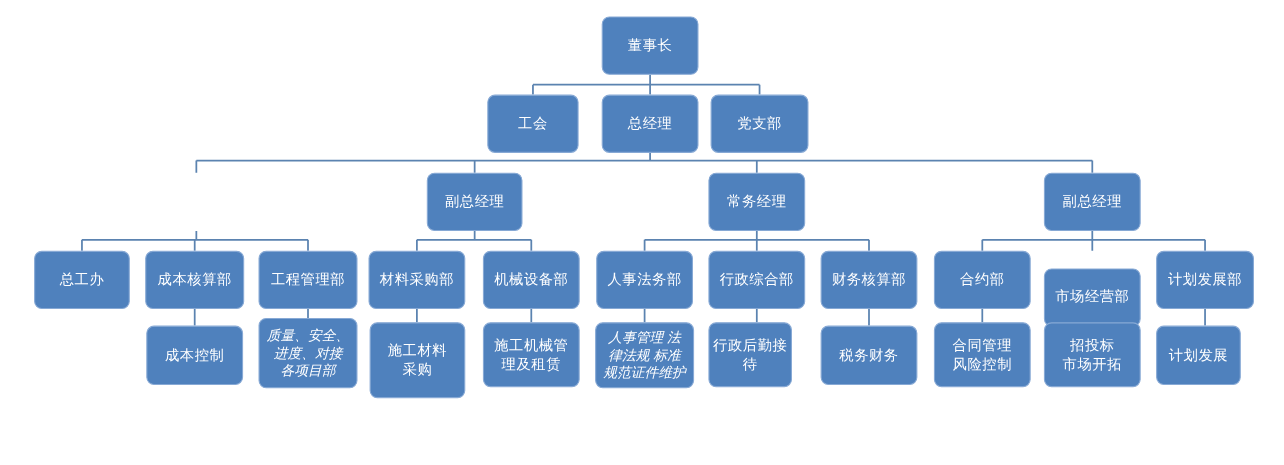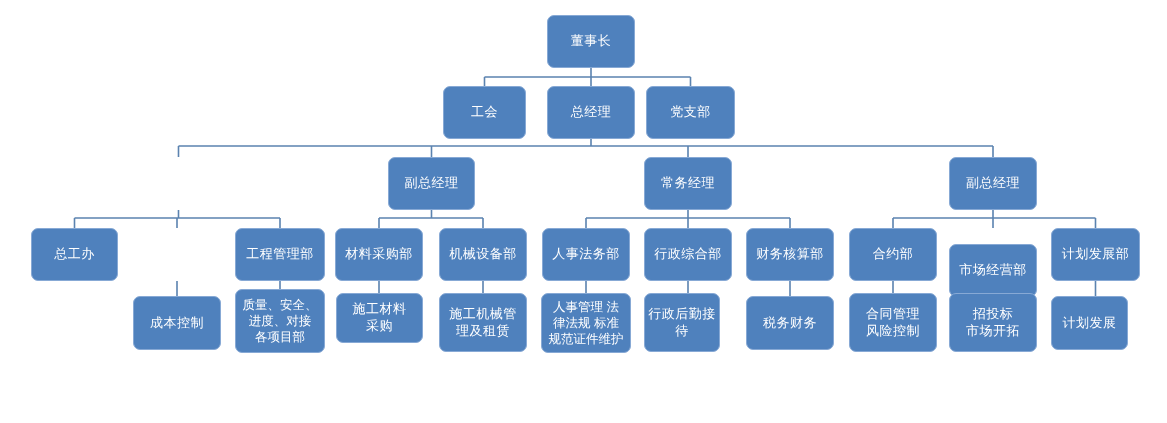--- a/index.html
+++ b/index.html
@@ -36,20 +36,21 @@
     font-size: 13px;
     line-height: 1.3;
     white-space: pre-line;
     padding: 2px 2px;
     letter-spacing: 0.5px;
   }
   .box.tight {
     font-size: 12.5px;
     line-height: 1.28;
     letter-spacing: 0;
+    font-style: italic;
   }
 </style>
 </head>
 <body>
 
 <div class="stage">
 
   <svg class="connectors" width="1167" height="423" viewBox="0 0 1167 423">
     <g stroke="#5b83b0" stroke-width="1.6" fill="none">
 
@@ -73,35 +74,36 @@
 
   <div class="box" style="left:430px;top:86px;width:83px;height:53px">工会</div>
   <div class="box" style="left:534px;top:86px;width:88px;height:53px">总经理</div>
   <div class="box" style="left:633px;top:86px;width:89px;height:53px">党支部</div>
 
   <div class="box" style="left:375px;top:157px;width:87px;height:53px">副总经理</div>
   <div class="box" style="left:631px;top:157px;width:88px;height:53px">常务经理</div>
   <div class="box" style="left:936px;top:157px;width:88px;height:53px">副总经理</div>
 
   <div class="box" style="left:18px;top:228px;width:87px;height:53px">总工办</div>
+  <div class="box" style="left:119px;top:228px;width:90px;height:53px">成本核算部</div>
   <div class="box" style="left:222px;top:228px;width:90px;height:53px">工程管理部</div>
   <div class="box" style="left:322px;top:228px;width:88px;height:53px">材料采购部</div>
   <div class="box" style="left:426px;top:228px;width:88px;height:53px">机械设备部</div>
   <div class="box" style="left:529px;top:228px;width:88px;height:53px">人事法务部</div>
   <div class="box" style="left:631px;top:228px;width:88px;height:53px">行政综合部</div>
   <div class="box" style="left:733px;top:228px;width:88px;height:53px">财务核算部</div>
   <div class="box" style="left:836px;top:228px;width:88px;height:53px">合约部</div>
   <div class="box" style="left:936px;top:244px;width:88px;height:53px">市场经营部</div>
   <div class="box" style="left:1038px;top:228px;width:89px;height:53px">计划发展部</div>
 
   <div class="box" style="left:120px;top:296px;width:88px;height:54px">成本控制</div>
   <div class="box tight" style="left:222px;top:289px;width:90px;height:64px">质量、安全、
 进度、对接
 各项目部</div>
-  <div class="box" style="left:323px;top:293px;width:87px;height:50px">施工材料
+  <div class="box" style="left:323px;top:293px;width:87px;height:69px">施工材料
 采购</div>
   <div class="box" style="left:426px;top:293px;width:88px;height:59px">施工机械管
 理及租赁</div>
   <div class="box tight" style="left:528px;top:293px;width:90px;height:60px">人事管理 法
 律法规 标准
 规范证件维护</div>
   <div class="box" style="left:631px;top:293px;width:76px;height:59px">行政后勤接
 待</div>
   <div class="box" style="left:733px;top:296px;width:88px;height:54px">税务财务</div>
   <div class="box" style="left:836px;top:293px;width:88px;height:59px">合同管理

